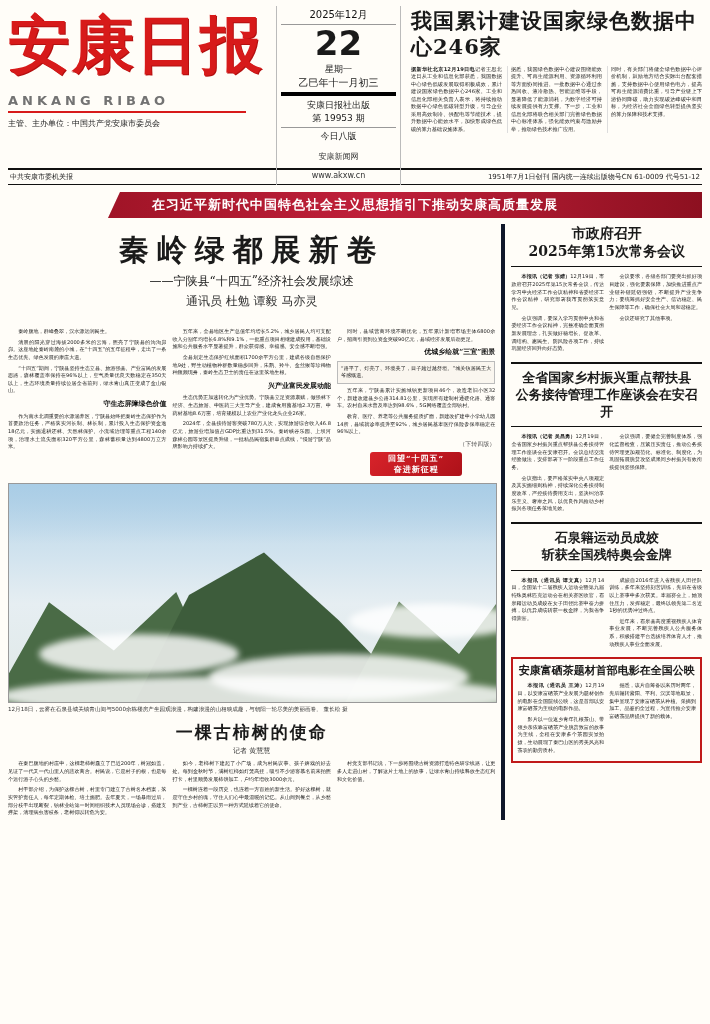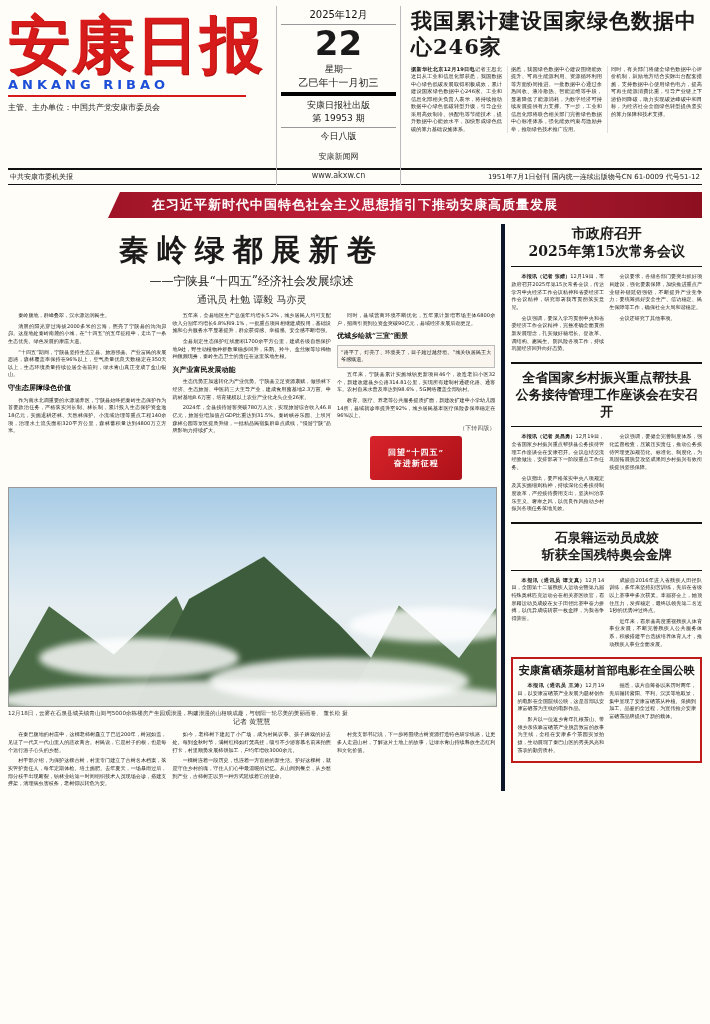--- a/index.html
+++ b/index.html
@@ -14,22 +14,22 @@
   
   .masthead{display:flex;align-items:flex-start;height:160px;}
   .mh-left{width:262px;position:relative;}
   .logo{
     font-family:"DejaVu Serif","Liberation Serif",serif;
     font-size:62px;font-weight:bold;color:#d71a1a;
     letter-spacing:2px;line-height:1.05;margin-top:6px;
     text-shadow:1px 1px 0 #b31010;
   }
   .logo-py{
-    color:#1d4ed8;font-size:13px;letter-spacing:4px;font-weight:bold;
-    margin-top:0;border-bottom:2px solid #d71a1a;padding-bottom:3px;width:238px;
+    color:#737373;font-size:13px;letter-spacing:4px;font-weight:bold;
+    margin-top:16px;border-bottom:2px solid #d71a1a;padding-bottom:3px;width:238px;
   }
   .mh-sub{font-size:8px;color:#222;margin-top:5px;line-height:1.5;}
   .mh-mid{width:115px;text-align:center;border-left:1px solid #bbb;border-right:1px solid #bbb;
     padding:2px 4px;margin:0 6px;}
   .mh-date{font-size:10px;color:#111;border-bottom:1px solid #999;padding-bottom:2px;}
   .mh-day{font-size:34px;font-weight:bold;line-height:1.05;margin:1px 0;}
   .mh-week{font-size:9px;}
   .mh-lunar{font-size:10px;border-bottom:4px solid #000000;padding-bottom:2px;}
   .mh-org{font-size:9px;margin-top:3px;line-height:1.5;}
   .mh-issue{font-size:9px;}
@@ -74,32 +74,32 @@
   .col-right{width:194px;border-left:4px solid #0f172a;padding-left:6px;}
 
   .main-title{
     text-align:center;font-family:"DejaVu Serif","Liberation Serif",serif;
     font-size:30px;font-weight:bold;letter-spacing:8px;margin:6px 0 2px 0;
   }
   .main-sub{
     text-align:center;font-size:12px;color:#222;margin-bottom:3px;
     font-family:"DejaVu Serif","Liberation Serif",serif;
   }
-  .byline{text-align:center;font-size:10px;color:#333;margin-bottom:5px;}
+  .byline{text-align:center;font-size:12px;color:#333;margin-bottom:18px;}
 
   .art-cols{display:flex;gap:6px;font-size:5.1px;line-height:1.5;text-align:justify;color:#222;}
   .art-cols .col{flex:1;}
   .art-cols p{margin:0 0 3px 0;text-indent:2em;}
-  .sec-h{font-weight:bold;font-size:7px;text-align:left;margin:4px 0 3px 0;color:#111;
+  .sec-h{font-weight:bold;font-size:7px;text-align:right;margin:4px 0 3px 0;color:#111;
     font-family:"DejaVu Serif","Liberation Serif",serif;}
   .box-quote{border:1px solid #bbb;background:#faf6ef;padding:3px;margin:3px 0;}
   .end-note{text-align:right;font-size:6px;color:#555;margin-top:2px;}
 
   .stamp{
-    margin:4px auto 0 auto;width:92px;height:44px;border-radius:3px;
+    margin:4px auto 0 auto;width:92px;height:24px;border-radius:3px;
     background:linear-gradient(135deg,#d8232a,#ad1119);color:#fff;
     display:flex;flex-direction:column;align-items:center;justify-content:center;
     font-size:8px;font-weight:bold;line-height:1.35;letter-spacing:1px;
     font-family:"DejaVu Serif","Liberation Serif",serif;
   }
 
   
   .photo-wrap{margin-top:7px;}
   .photo{
     width:100%;height:218px;border:1px solid #999;position:relative;overflow:hidden;
@@ -229,20 +229,21 @@
           <div class="ph-mtn" style="left:330px;top:80px;width:200px;height:150px;clip-path:polygon(0 100%,30% 25%,60% 60%,85% 15%,100% 100%);background:#55764d;"></div>
           <div class="ph-cloud" style="left:30px;top:150px;width:200px;height:40px;"></div>
           <div class="ph-cloud" style="left:200px;top:170px;width:260px;height:46px;"></div>
           <div class="ph-cloud" style="left:-10px;top:192px;width:520px;height:40px;"></div>
           <div class="ph-cloud" style="left:340px;top:120px;width:170px;height:34px;"></div>
           <div style="position:absolute;left:0;right:0;top:0;height:60px;background:linear-gradient(#a9cde6,#cfe2ee00);"></div>
         </div>
         <div class="photo-cap">12月18日，云雾在石泉县城关镇青山间与5000余栋楼房产生园观浪漫，构建浪漫的山相映成趣，与朝阳一轮尽美的美丽画卷。  董长松  摄</div>
       </div>
 
+      <div class="story2-title">一棵古柿树的使命</div>
       <div class="story2-by">记者 黄慧慧</div>
       <div class="art-cols">
         <div class="col">
           <p>在秦巴腹地的村庄中，这棵老柿树矗立了已近200年，树冠如盖，见证了一代又一代山里人的悲欢离合。村民说，它是村子的根，也是每个远行游子心头的乡愁。</p>
           <p>村干部介绍，为保护这棵古树，村里专门建立了古树名木档案，落实管护责任人，每年定期体检、培土施肥。去年夏天，一场暴雨过后，部分枝干出现断裂，镇林业站第一时间组织技术人员现场会诊，搭建支撑架，清理病虫害枝条，老树得以转危为安。</p>
         </div>
         <div class="col">
           <p>如今，老柿树下建起了小广场，成为村民议事、孩子嬉戏的好去处。每到金秋时节，满树红柿如灯笼高挂，吸引不少游客慕名前来拍照打卡，村里顺势发展柿饼加工，户均年增收3000余元。</p>
           <p>一棵树连着一段历史，也连着一方百姓的新生活。护好这棵树，就是守住乡村的魂，守住人们心中最温暖的记忆。从山间到餐桌，从乡愁到产业，古柿树正以另一种方式延续着它的使命。</p>
         </div>

